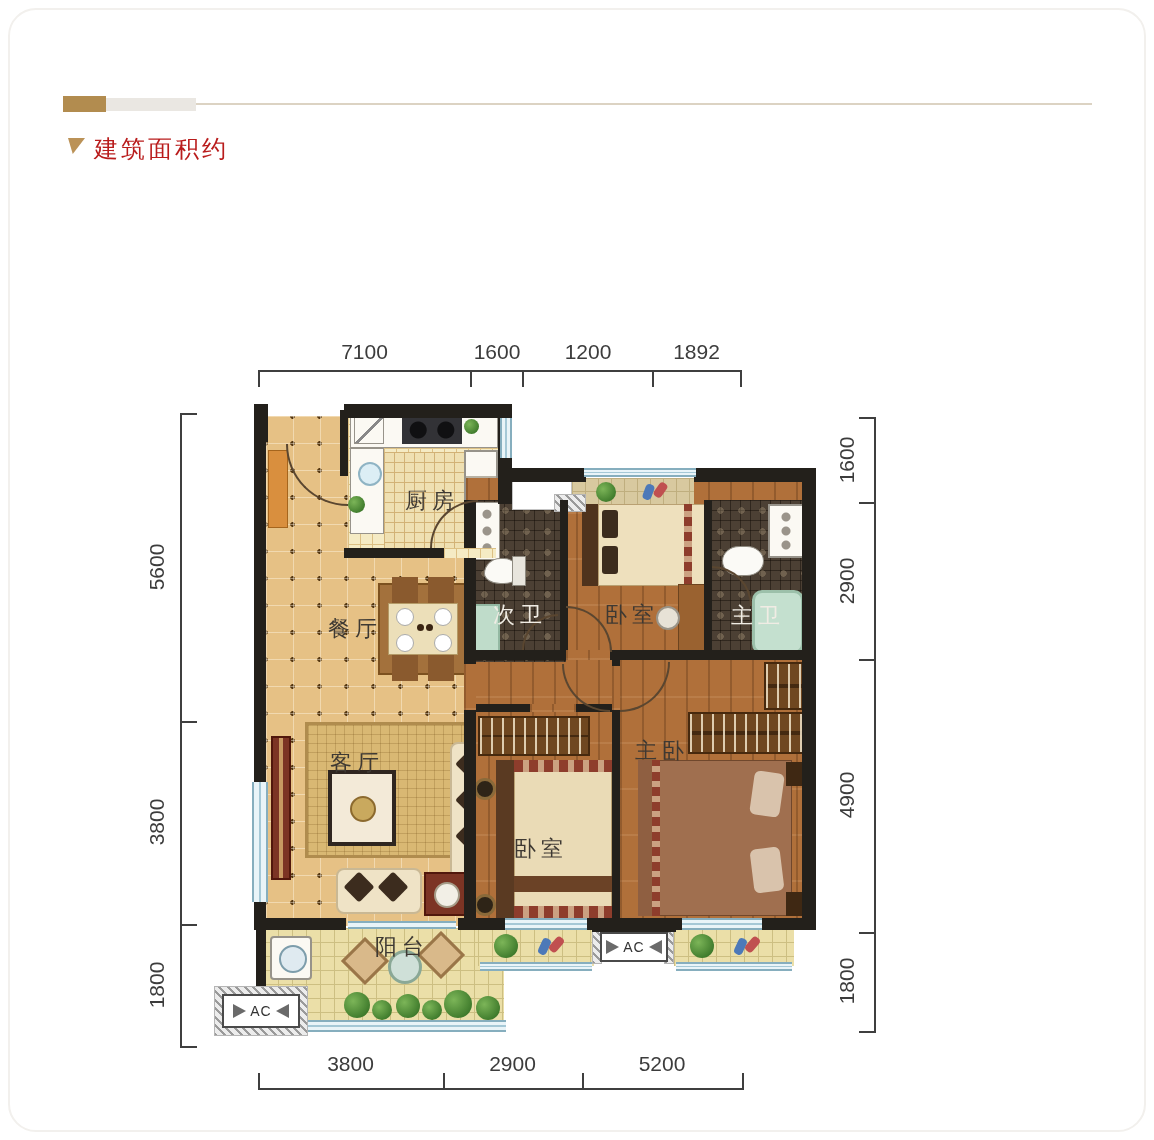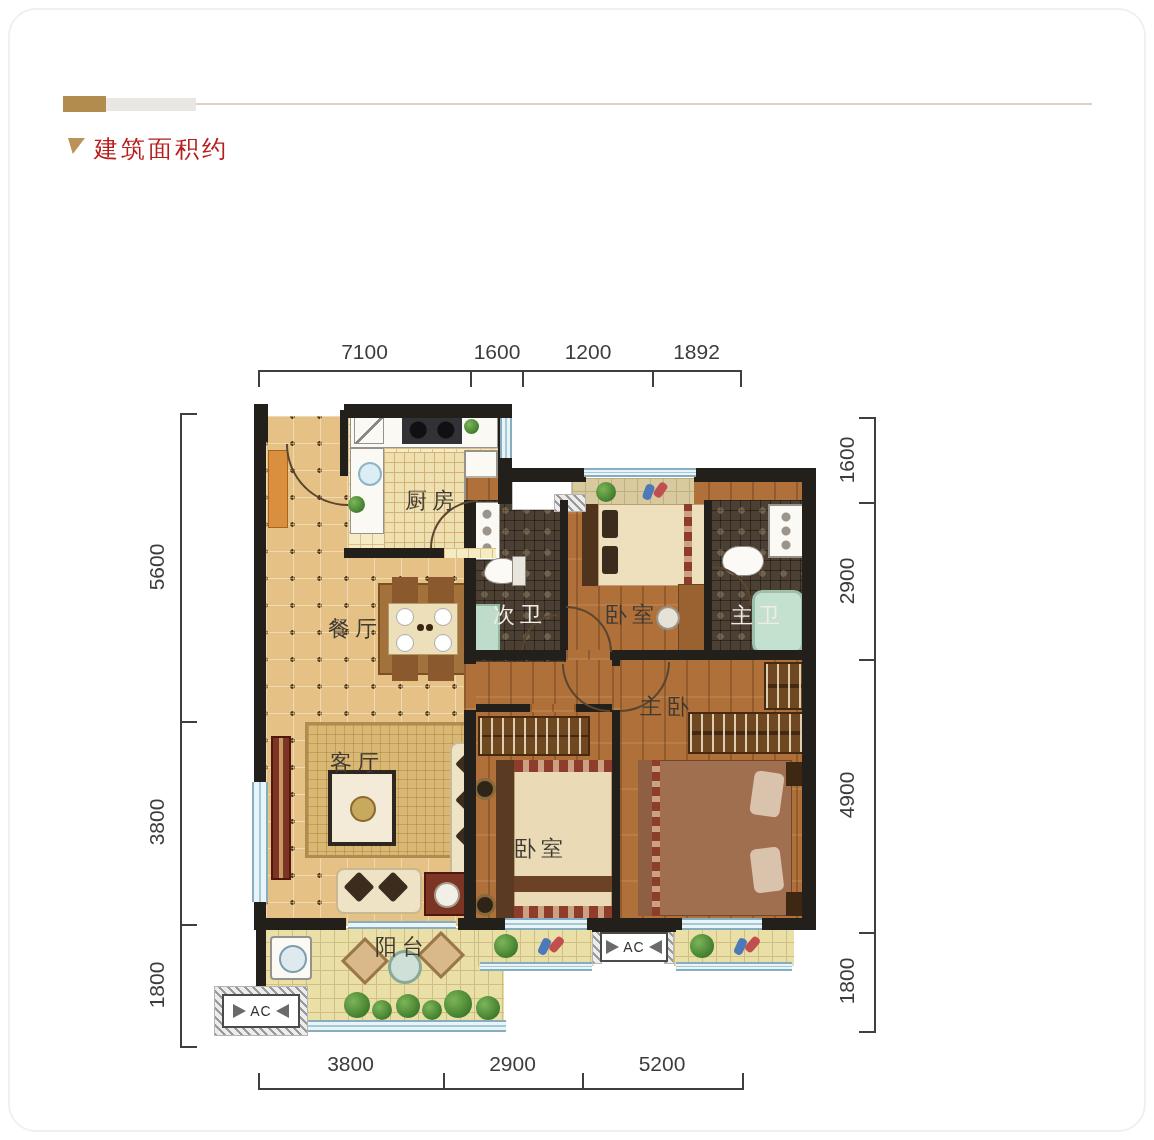--- a/index.html
+++ b/index.html
@@ -258,21 +258,21 @@
     <span class="tri-l"></span>
   </div>
 
   <div class="room-label" style="left:400px;top:486px;width:64px;">厨房</div>
   <div class="room-label" style="left:323px;top:614px;width:64px;">餐厅</div>
   <div class="room-label" style="left:325px;top:748px;width:64px;">客厅</div>
   <div class="room-label" style="left:370px;top:932px;width:64px;">阳台</div>
   <div class="room-label light" style="left:488px;top:600px;width:64px;">次卫</div>
   <div class="room-label" style="left:600px;top:600px;width:64px;">卧室</div>
   <div class="room-label light" style="left:726px;top:601px;width:64px;">主卫</div>
-  <div class="room-label" style="left:630px;top:692px;width:64px;text-align:right;">主卧</div>
+  <div class="room-label" style="left:630px;top:736px;width:64px;">主卧</div>
   <div class="room-label" style="left:509px;top:834px;width:64px;">卧室</div>
 
   <div class="dim" style="left:258px;top:370px;width:484px;height:2px;"></div>
   <div class="dim" style="left:258px;top:370px;width:2px;height:17px;"></div>
   <div class="dim" style="left:470px;top:370px;width:2px;height:17px;"></div>
   <div class="dim" style="left:522px;top:370px;width:2px;height:17px;"></div>
   <div class="dim" style="left:652px;top:370px;width:2px;height:17px;"></div>
   <div class="dim" style="left:740px;top:370px;width:2px;height:17px;"></div>
   <div class="dim-label" style="left:258px;top:340px;width:213px;">7100</div>
   <div class="dim-label" style="left:471px;top:340px;width:52px;">1600</div>

